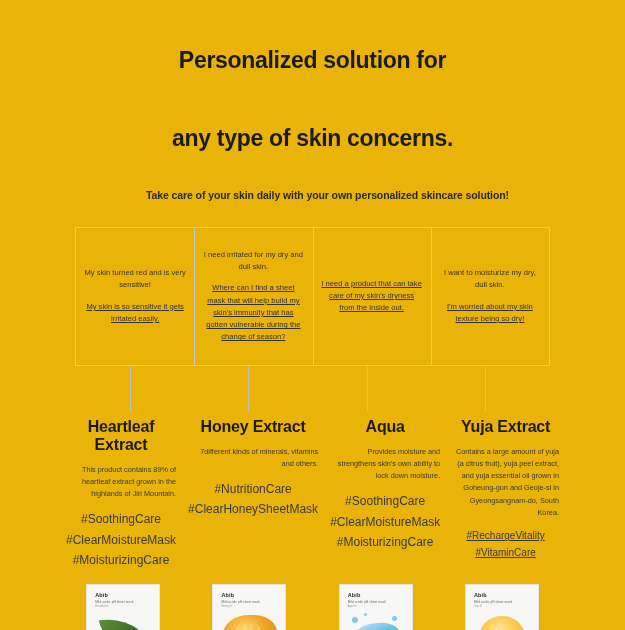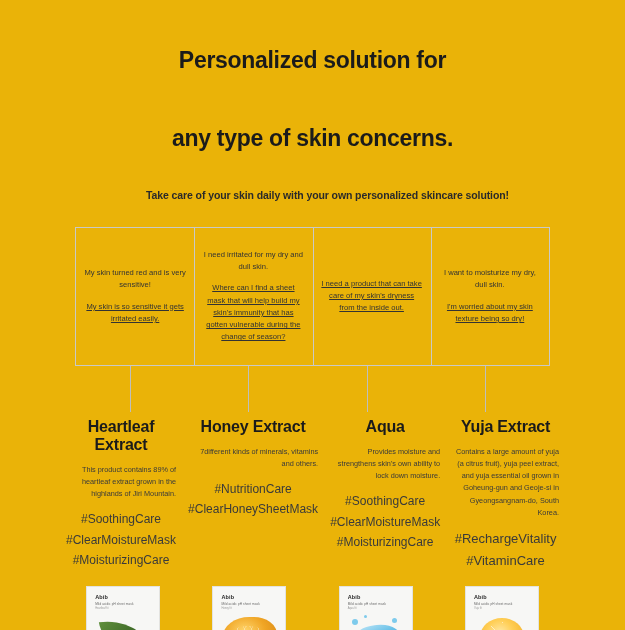--- a/index.html
+++ b/index.html
@@ -123,23 +123,24 @@
     text-align: right;
   }
   .product-tags {
     margin-top: 9px;
     font-size: 12px;
     line-height: 1.68;
     color: #3a3a3a;
   }
   .product-tags2 {
     margin-top: 9px;
-    font-size: 13px;
+    font-size: 10px;
     line-height: 1.68;
     color: #3a3a3a;
+    text-decoration: underline;
   }
 
   
   .packs {
     display: flex;
     margin: 14px 60px 0 60px;
   }
   .pack-cell {
     flex: 1 1 0;
     display: flex;

